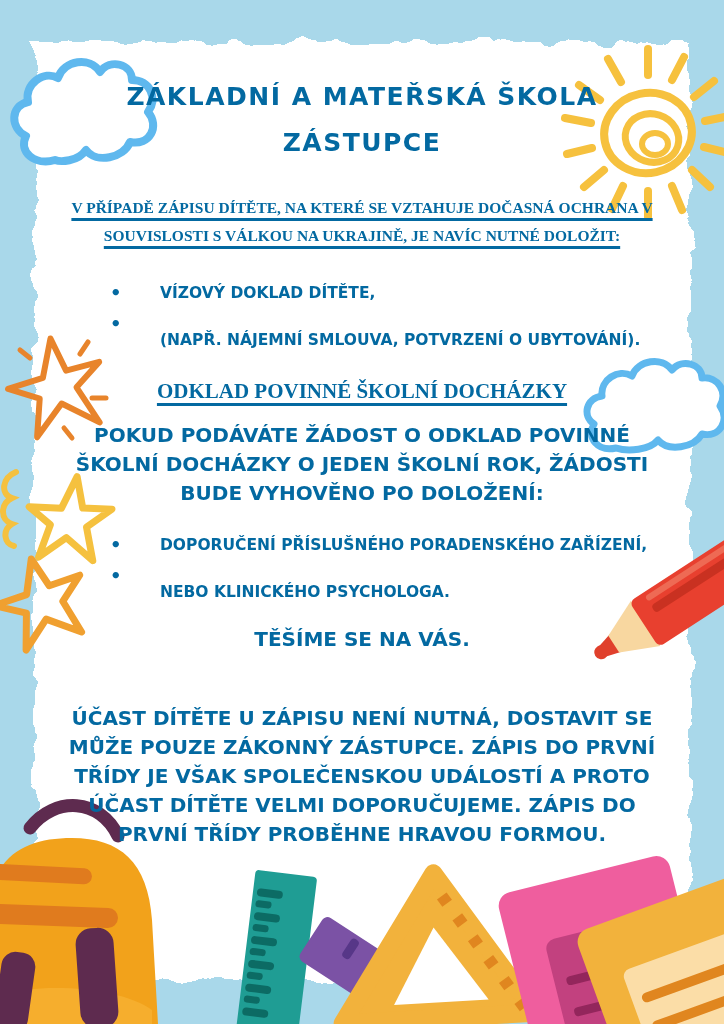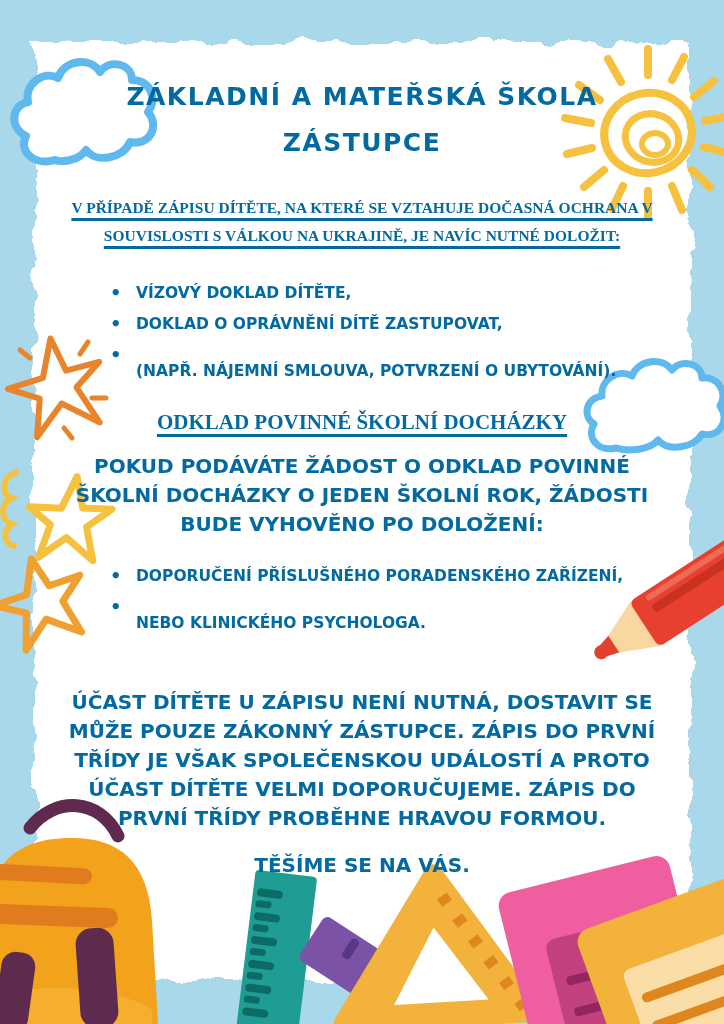--- a/index.html
+++ b/index.html
@@ -55,21 +55,21 @@
   }
   .closing{margin-top:50px;}
   .farewell{margin-top:18px;}
   .bullets{
     text-align:left;
     margin:28px 0 0 58px;
     font-size:15.5px;
     line-height:30px;
   }
   .bullets.second{margin-top:22px;}
-  .bullet{display:flex;align-items:flex-start;}
+  .bullet{display:flex;align-items:flex-start;gap:24px;}
   .dot{width:26px;flex:0 0 26px;}
   .dot::before{content:"\2022";font-size:18px;}
   .bl{flex:1;}
   .bl .l2{display:block;margin-top:16px;}
 </style>
 </head>
 <body>
 
 <div class="stage">
 
@@ -208,24 +208,20 @@
 
     <p class="u heading">V PŘÍPADĚ ZÁPISU DÍTĚTE, NA KTERÉ SE VZTAHUJE DOČASNÁ OCHRANA V SOUVISLOSTI S VÁLKOU NA UKRAJINĚ, JE NAVÍC NUTNÉ DOLOŽIT:</p>
 
     <div class="bullets">
       <div class="bullet">
         <span class="dot"></span>
         <span class="bl"><span>VÍZOVÝ DOKLAD DÍTĚTE,</span></span>
       </div>
       <div class="bullet">
         <span class="dot"></span>
-        <span class="bl"><span>DOKLAD O OPRÁVNĚNÍ DÍTĚ ZASTUPOVAT,</span></span>
-      </div>
-      <div class="bullet">
-        <span class="dot"></span>
         <span class="bl">
           <span class="l2">(NAPŘ. NÁJEMNÍ SMLOUVA, POTVRZENÍ O UBYTOVÁNÍ).</span>
         </span>
       </div>
     </div>
 
     <p class="u subhead">ODKLAD POVINNÉ ŠKOLNÍ DOCHÁZKY</p>
 
     <p class="para">POKUD PODÁVÁTE ŽÁDOST O ODKLAD POVINNÉ ŠKOLNÍ DOCHÁZKY O JEDEN ŠKOLNÍ ROK, ŽÁDOSTI BUDE VYHOVĚNO PO DOLOŽENÍ:</p>
 
@@ -235,18 +231,18 @@
         <span class="bl"><span>DOPORUČENÍ PŘÍSLUŠNÉHO PORADENSKÉHO ZAŘÍZENÍ,</span></span>
       </div>
       <div class="bullet">
         <span class="dot"></span>
         <span class="bl">
           <span class="l2">NEBO KLINICKÉHO PSYCHOLOGA.</span>
         </span>
       </div>
     </div>
 
+    <p class="para farewell">TĚŠÍME SE NA VÁS.</p>
+
     <p class="para closing">ÚČAST DÍTĚTE U ZÁPISU NENÍ NUTNÁ, DOSTAVIT SE MŮŽE POUZE ZÁKONNÝ ZÁSTUPCE. ZÁPIS DO PRVNÍ TŘÍDY JE VŠAK SPOLEČENSKOU UDÁLOSTÍ A PROTO ÚČAST DÍTĚTE VELMI DOPORUČUJEME. ZÁPIS DO PRVNÍ TŘÍDY PROBĚHNE HRAVOU FORMOU.</p>
-
-    <p class="para farewell">TĚŠÍME SE NA VÁS.</p>
   </div>
 
 </div>
 
 </body></html>

